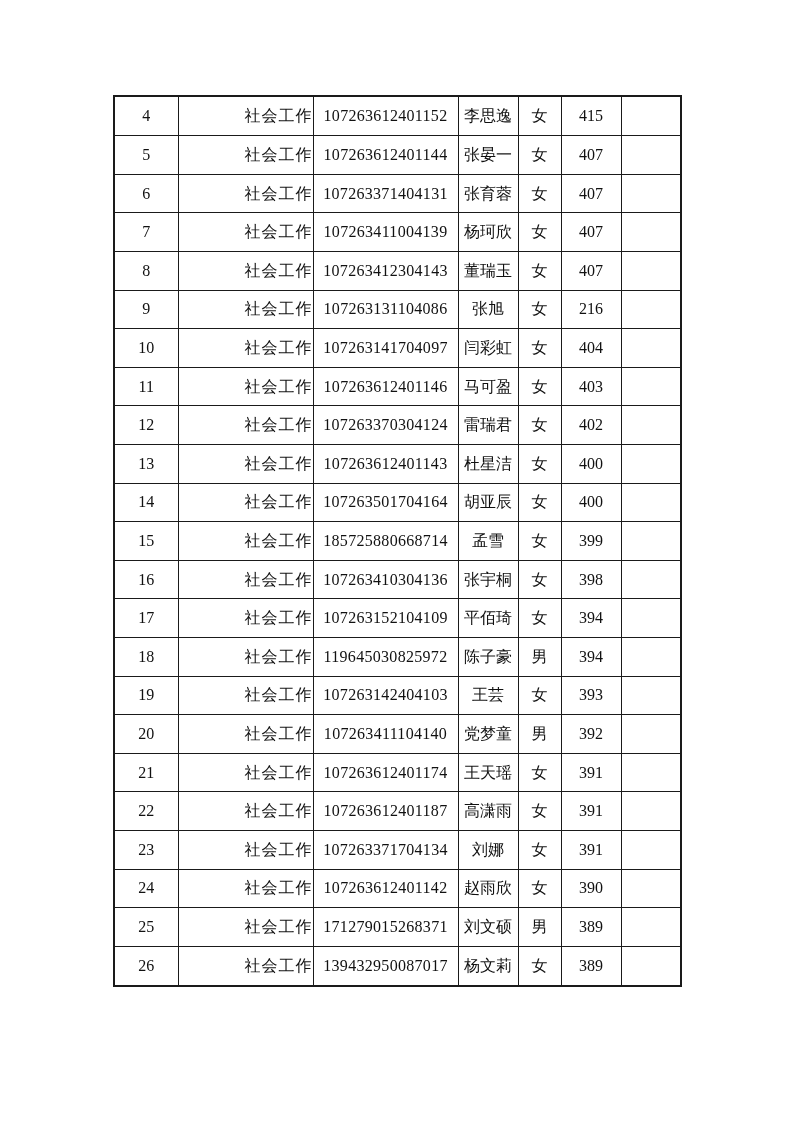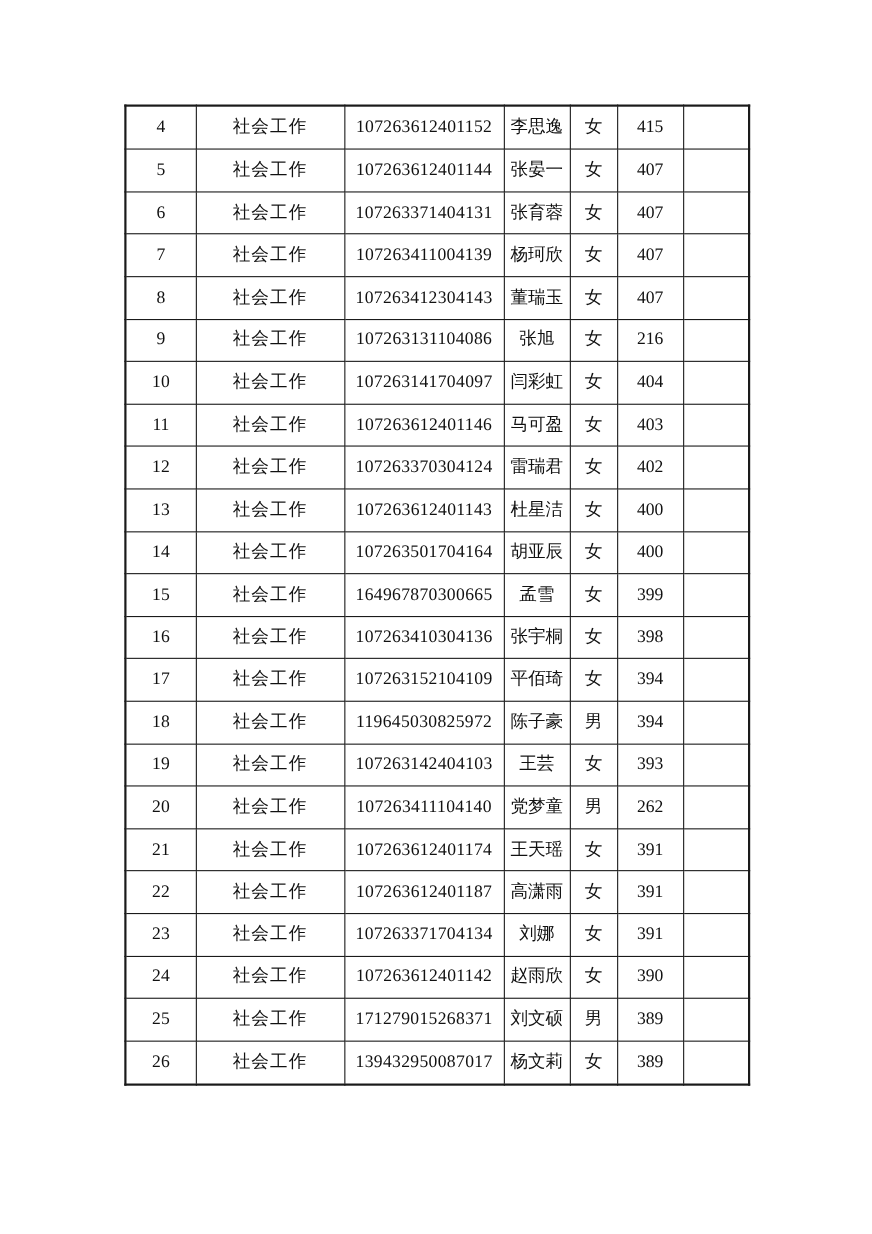--- a/index.html
+++ b/index.html
@@ -40,20 +40,21 @@
     font-size: 16px;
     line-height: 1;
     padding: 0;
     white-space: nowrap;
     overflow: hidden;
     color: #111111;
   }
   
   table.results-table td[data-name="cell-major"] {
     letter-spacing: 1px;
+    text-align: right;
   }
   table.results-table td[data-name="cell-student-id"] {
     letter-spacing: 0.3px;
   }
 </style>
 </head>
 <body>
 
 <div class="page" data-name="document-page">
   <table class="results-table" data-name="results-table">
@@ -162,21 +163,21 @@
           <td data-name="cell-major">社会工作</td>
           <td data-name="cell-student-id">107263501704164</td>
           <td data-name="cell-name">胡亚辰</td>
           <td data-name="cell-gender">女</td>
           <td data-name="cell-score">400</td>
           <td data-name="cell-note"></td>
         </tr>
         <tr data-name="table-row">
           <td data-name="cell-seq">15</td>
           <td data-name="cell-major">社会工作</td>
-          <td data-name="cell-student-id">164967870300665</td>
+          <td data-name="cell-student-id">185725880668714</td>
           <td data-name="cell-name">孟雪</td>
           <td data-name="cell-gender">女</td>
           <td data-name="cell-score">399</td>
           <td data-name="cell-note"></td>
         </tr>
         <tr data-name="table-row">
           <td data-name="cell-seq">16</td>
           <td data-name="cell-major">社会工作</td>
           <td data-name="cell-student-id">107263410304136</td>
           <td data-name="cell-name">张宇桐</td>
@@ -210,21 +211,21 @@
           <td data-name="cell-gender">女</td>
           <td data-name="cell-score">393</td>
           <td data-name="cell-note"></td>
         </tr>
         <tr data-name="table-row">
           <td data-name="cell-seq">20</td>
           <td data-name="cell-major">社会工作</td>
           <td data-name="cell-student-id">107263411104140</td>
           <td data-name="cell-name">党梦童</td>
           <td data-name="cell-gender">男</td>
-          <td data-name="cell-score">262</td>
+          <td data-name="cell-score">392</td>
           <td data-name="cell-note"></td>
         </tr>
         <tr data-name="table-row">
           <td data-name="cell-seq">21</td>
           <td data-name="cell-major">社会工作</td>
           <td data-name="cell-student-id">107263612401174</td>
           <td data-name="cell-name">王天瑶</td>
           <td data-name="cell-gender">女</td>
           <td data-name="cell-score">391</td>
           <td data-name="cell-note"></td>

